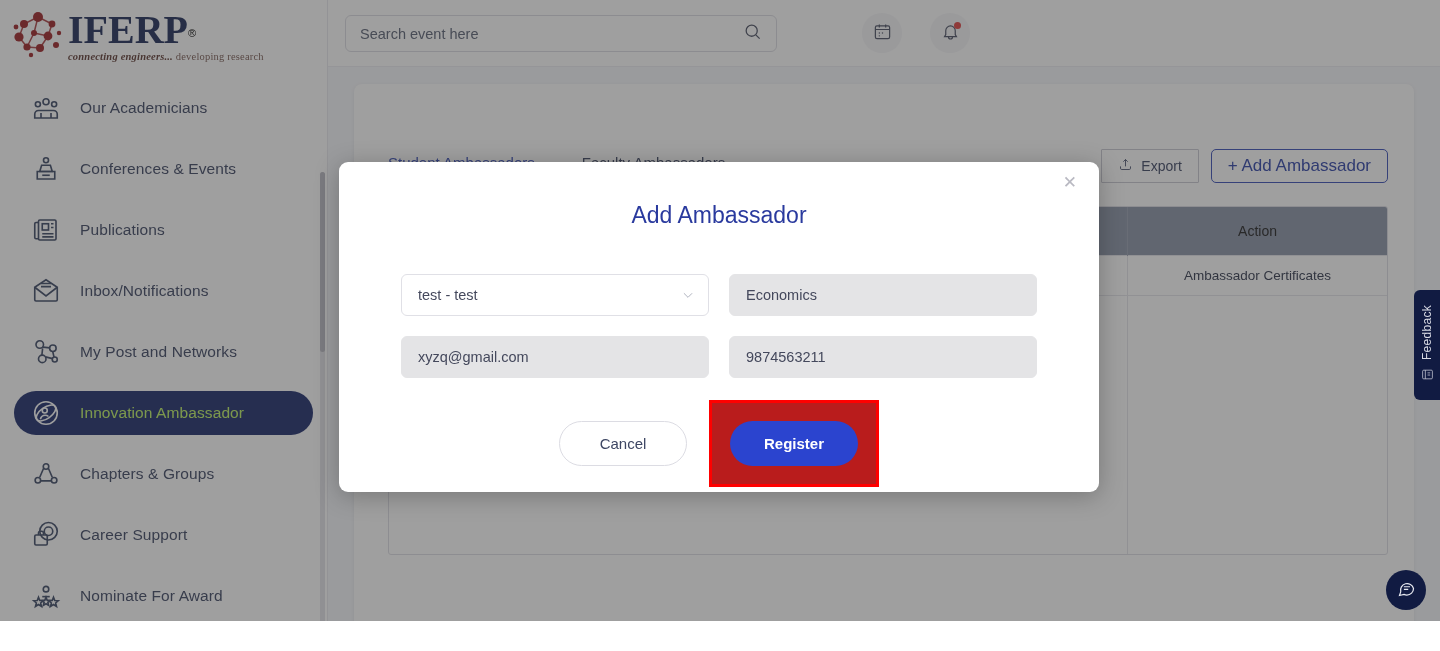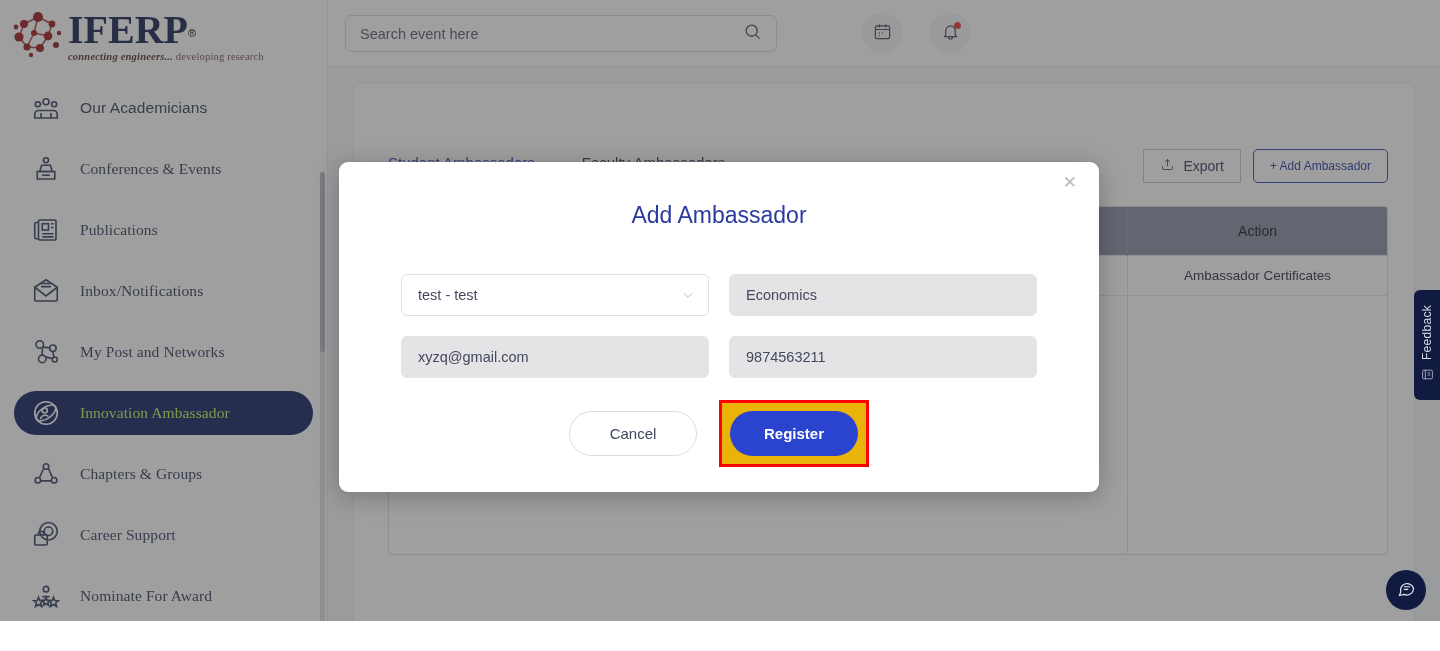--- a/index.html
+++ b/index.html
@@ -35,21 +35,21 @@
     margin-top: 1px; white-space: nowrap;
   }
   .logo-tag i { font-style: italic; font-weight: 700; color: #5e3a33; }
 
   .nav { position: relative; padding-top: 8px; }
   .nav-item {
     display: flex; align-items: center; gap: 18px;
     height: 44px; margin: 8px 14px; padding: 0 16px;
     border-radius: 30px; cursor: pointer;
   }
-  .nav-item + .nav-item { margin-top: 17px; font-family: Liberation Serif, serif; }
+  .nav-item + .nav-item { margin-top: 17px; }
   .nav-icon { width: 32px; height: 32px; flex: none; display: flex; align-items: center; justify-content: center; }
   .nav-icon svg { width: 30px; height: 30px; stroke: #3c4865; fill: none; stroke-width: 1.3; }
   .nav-label { font-size: 15.5px; color: #3d4663; letter-spacing: .1px; white-space: nowrap; }
   .nav-item.active { background: #1b2a6b; }
   .nav-item.active .nav-label { color: #bef264; }
   .nav-item.active .nav-icon svg { stroke: #ffffff; }
 
   .sb-track {
     position: absolute; left: 320px; top: 172px;
     width: 5px; height: 479px; background: #e3e3e8; border-radius: 3px;
@@ -118,21 +118,21 @@
   .btn-export {
     display: flex; align-items: center; gap: 8px;
     height: 34px; padding: 0 16px;
     border: 1px solid #c9c9d2; border-radius: 1px;
     background: #ffffff; font-size: 14px; color: #3d4663; cursor: pointer;
   }
   .btn-export svg { width: 15px; height: 15px; stroke: #3d4663; fill: none; stroke-width: 1.4; }
   .btn-add {
     height: 34px; padding: 0 16px;
     border: 1px solid #3a4fb8; border-radius: 5px;
-    background: #ffffff; font-size: 12px; color: #2f43a8; cursor: pointer;
+    background: #ffffff; font-size: 17px; color: #2f43a8; cursor: pointer;
     font-family: "Liberation Sans", sans-serif;
   }
   .table-wrap {
     position: absolute; left: 34px; top: 122px; right: 26px;
     border: 1px solid #dedee5; border-radius: 3px; overflow: hidden;
   }
   table { width: 100%; border-collapse: collapse; }
   thead th {
     background: #8a93a6; color: #212121; font-size: 14px; font-weight: 400;
     padding: 16px 10px; border-right: 1px solid #99a1b2; text-align: center;
@@ -183,21 +183,21 @@
   .modal-actions {
     position: absolute; left: 0; right: 0; top: 238px;
     display: flex; justify-content: center; align-items: center; gap: 22px;
   }
   .btn-cancel {
     width: 128px; height: 45px; border-radius: 30px;
     border: 1px solid #dcdce3; background: #ffffff;
     font-size: 15px; color: #3d4663; cursor: pointer;
     font-family: "Liberation Sans", sans-serif;
   }
-  .register-hl { padding: 8px; border: 3px solid #ff0000; background: #eab308; }
+  .register-hl { padding: 18px; border: 3px solid #ff0000; background: #b91c1c; }
   .btn-register {
     width: 128px; height: 45px; border-radius: 30px; border: none;
     background: #2b44cf; color: #ffffff; font-size: 15px; font-weight: 700;
     cursor: pointer; font-family: "Liberation Sans", sans-serif;
   }
 
   
   .feedback-tab {
     position: absolute; right: 0; top: 290px; z-index: 60;
     width: 26px; height: 110px; background: #111b42;

